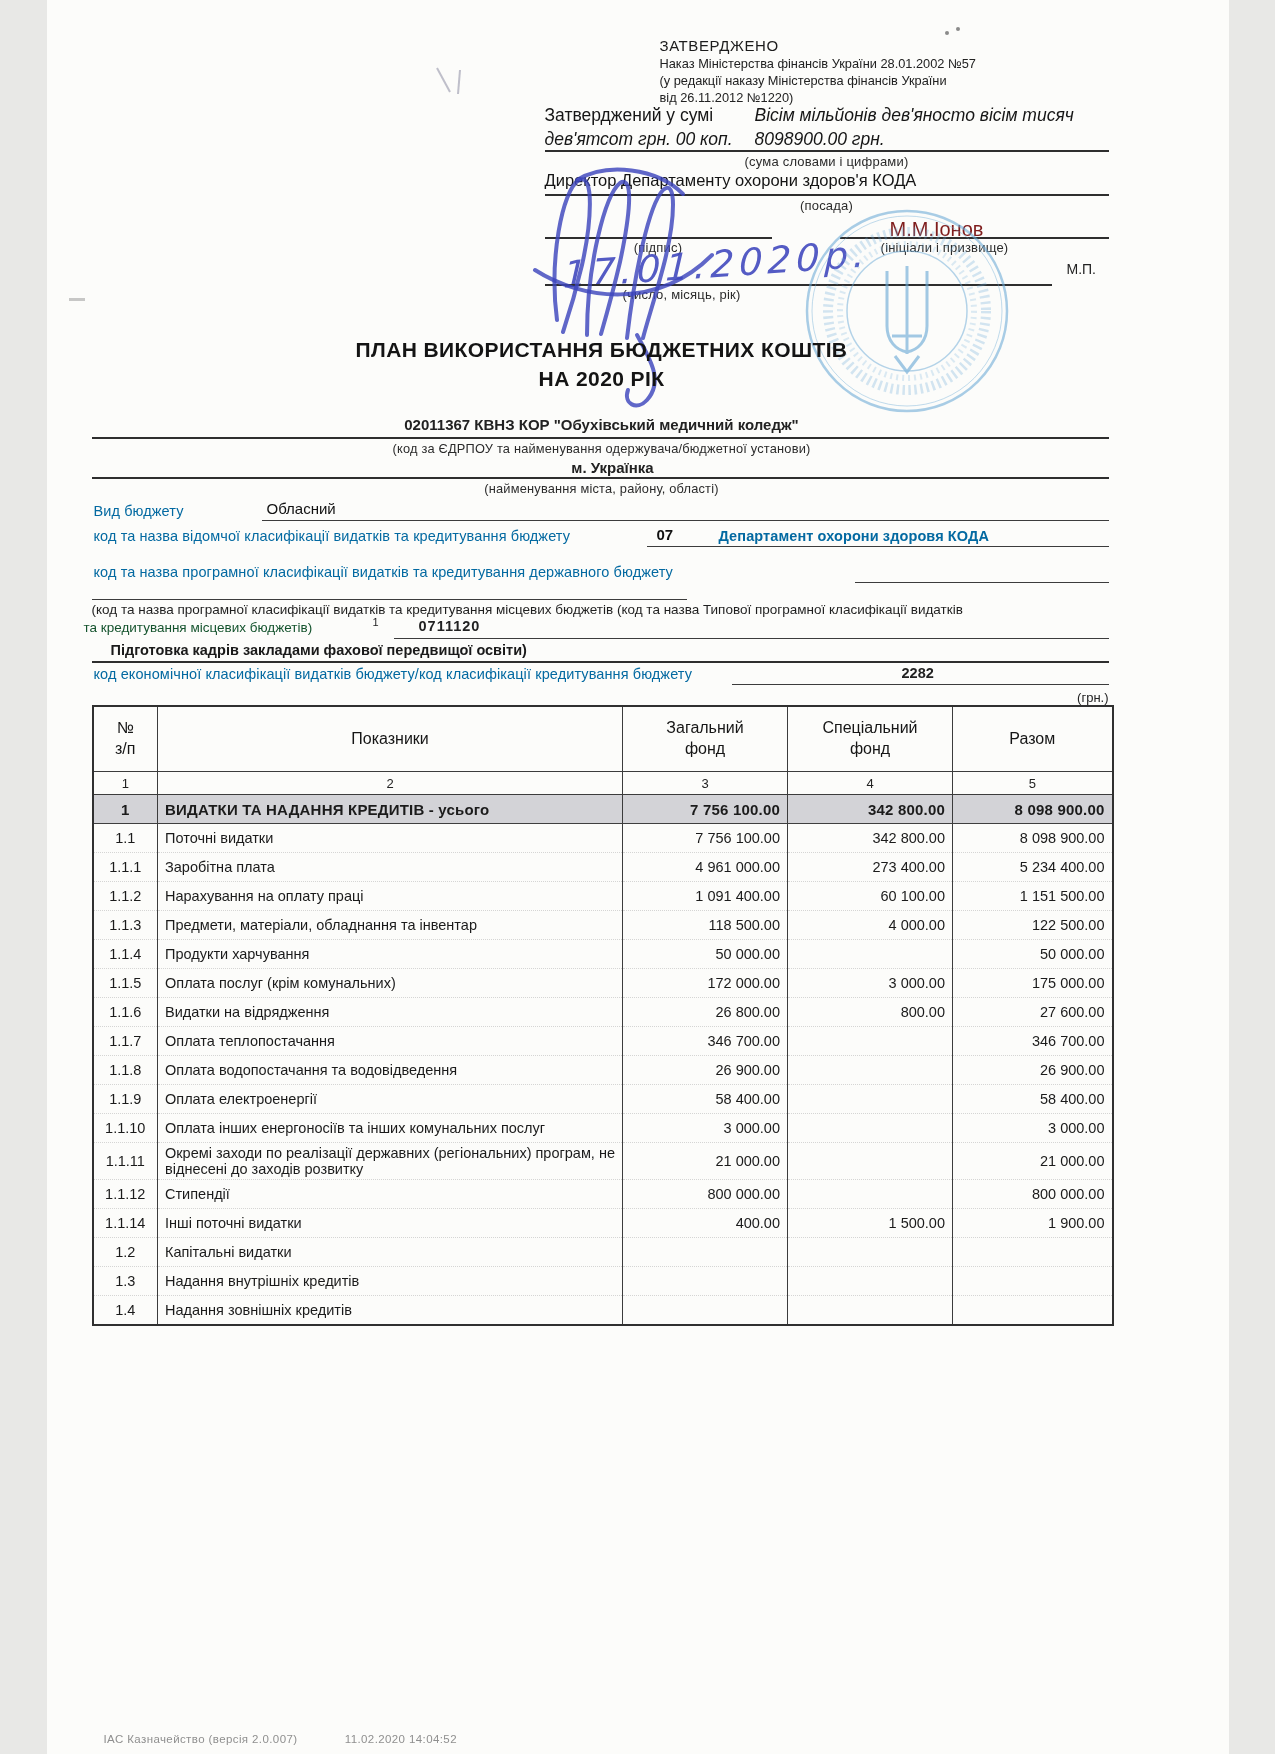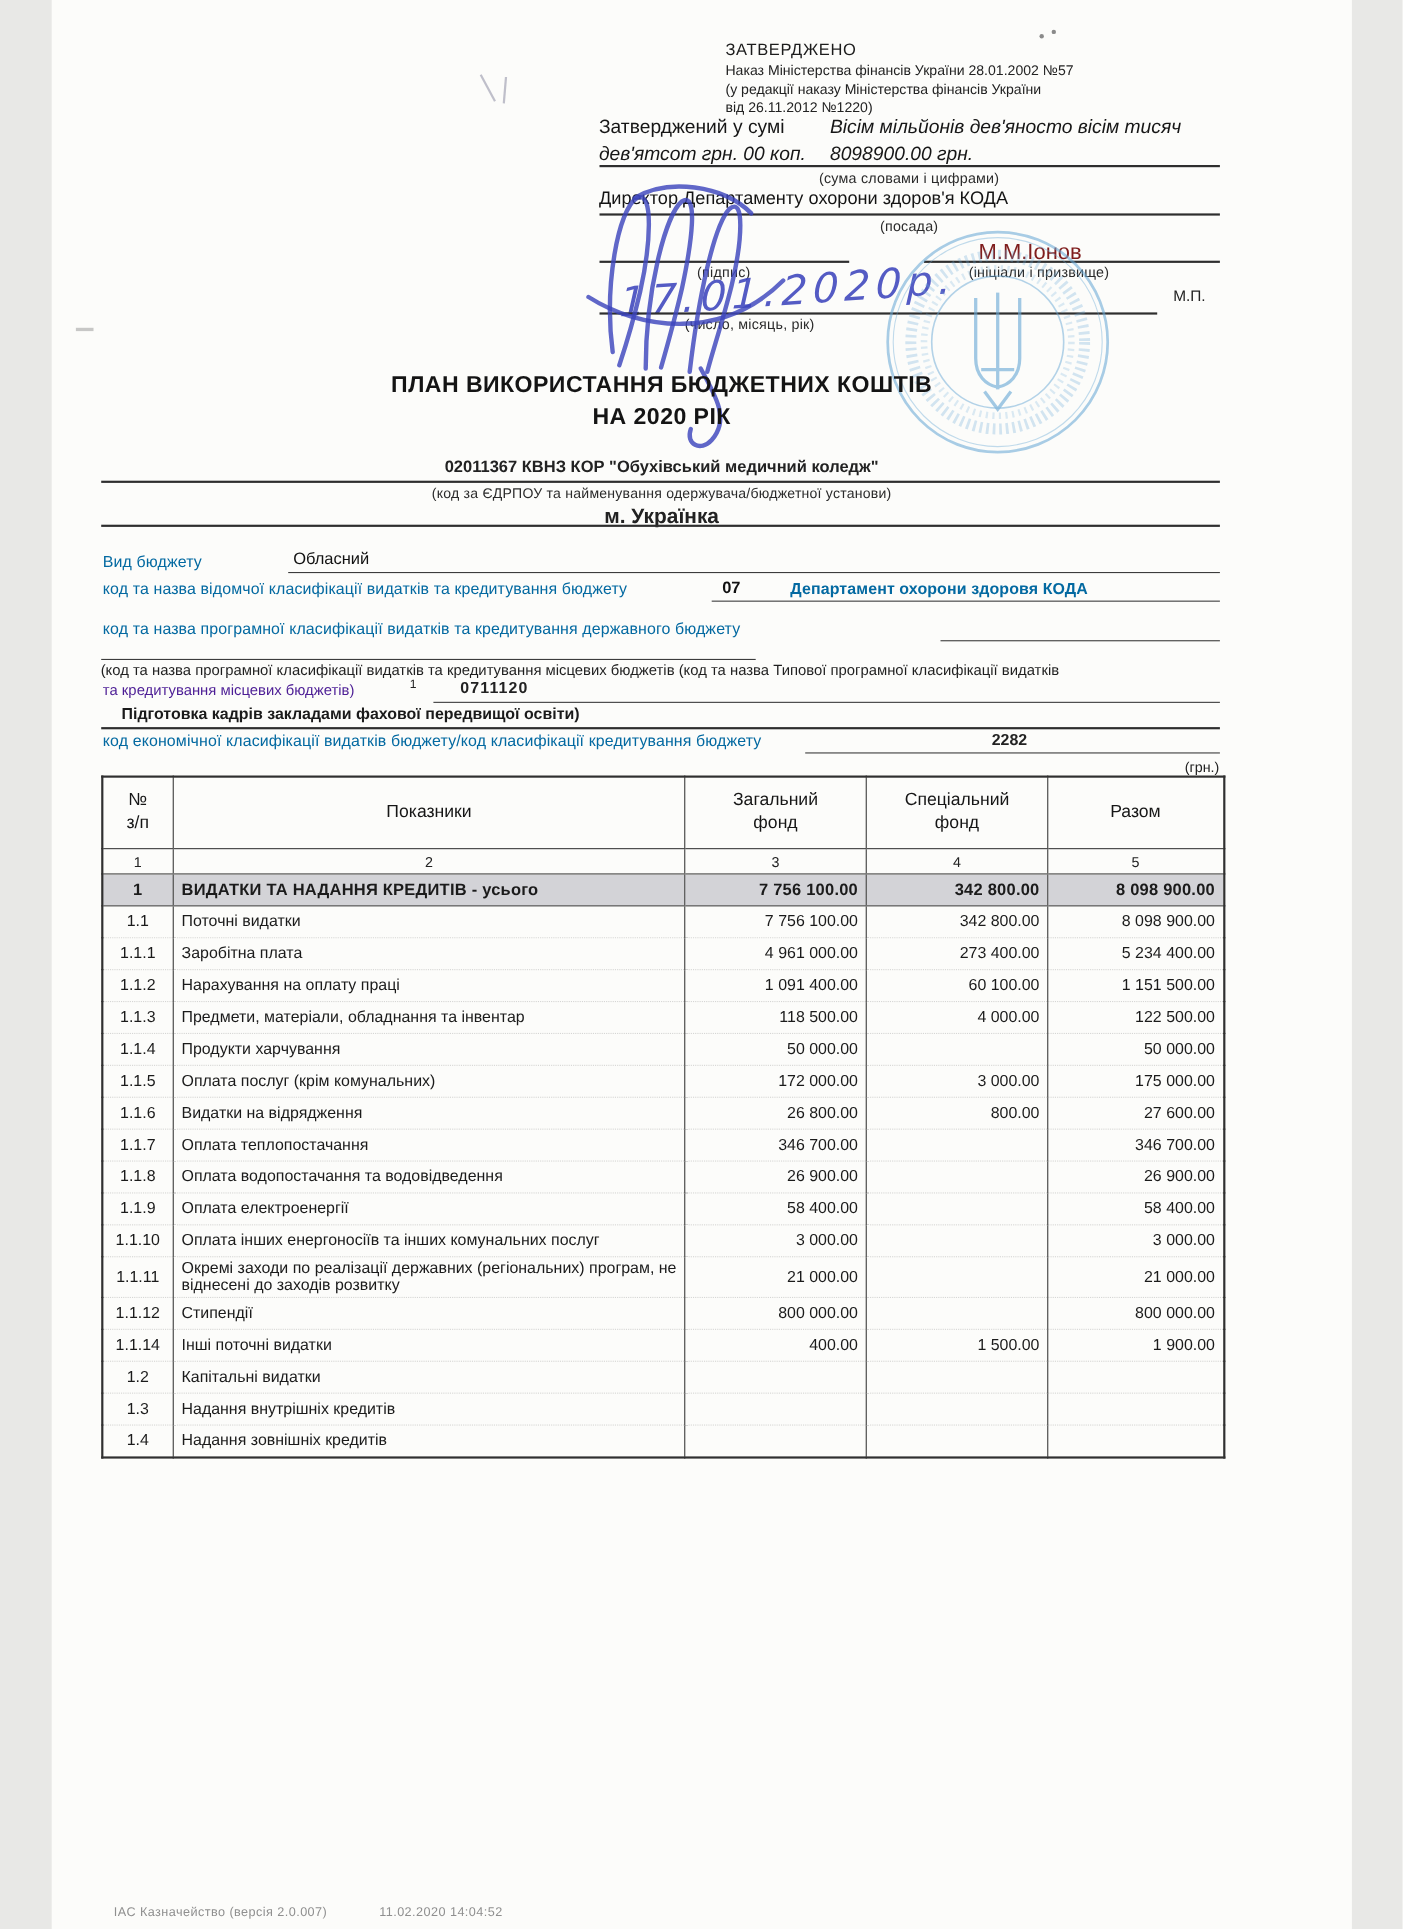--- a/index.html
+++ b/index.html
@@ -144,38 +144,39 @@
       </g>
     </g>
   </svg>
 
   <div class="abs doc-title center" style="left:45px;top:338px;width:1020px;">ПЛАН ВИКОРИСТАННЯ БЮДЖЕТНИХ КОШТІВ</div>
   <div class="abs doc-title center" style="left:45px;top:367px;width:1020px;">НА 2020 РІК</div>
 
   <div class="abs center b" style="left:45px;top:416px;width:1020px;font-size:15px;">02011367 КВНЗ КОР "Обухівський медичний коледж"</div>
   <div class="rule" style="left:45px;top:437px;width:1017px;"></div>
   <div class="abs cap center" style="left:45px;top:441px;width:1020px;font-size:12.8px;">(код за ЄДРПОУ  та  найменування  одержувача/бюджетної установи)</div>
-  <div class="abs center b" style="left:45px;top:459px;width:1020px;font-size:19px;">м. Українка</div>
+  <div class="abs center b" style="left:56px;top:459px;width:1020px;font-size:15px;">м. Українка</div>
   <div class="rule" style="left:45px;top:477px;width:1017px;"></div>
+  <div class="abs cap center" style="left:45px;top:481px;width:1020px;font-size:12.8px;">(найменування  міста,  району,  області)</div>
 
   <div class="abs lbl" style="left:47px;top:503px;">Вид бюджету</div>
   <div class="abs val" style="left:220px;top:500px;">Обласний</div>
   <div class="rule thin" style="left:215px;top:520px;width:847px;"></div>
 
   <div class="abs lbl" style="left:47px;top:528px;">код та назва відомчої класифікації видатків та кредитування бюджету</div>
   <div class="abs val b" style="left:610px;top:526px;">07</div>
   <div class="abs lbl" style="left:672px;top:528px;font-weight:600;">Департамент охорони  здоровя КОДА</div>
   <div class="rule thin" style="left:600px;top:546px;width:462px;"></div>
 
   <div class="abs lbl" style="left:47px;top:564px;">код та назва програмної класифікації видатків та кредитування державного бюджету</div>
   <div class="rule thin" style="left:808px;top:582px;width:254px;"></div>
 
   <div class="rule thin" style="left:45px;top:599px;width:595px;"></div>
   <div class="abs" style="left:45px;top:602px;width:1015px;font-size:13.5px;color:#1f1f1f;">(код та назва програмної класифікації видатків та кредитування місцевих бюджетів (код та назва Типової програмної класифікації видатків</div>
-  <div class="abs" style="left:47px;top:620px;font-size:13.5px;color:#4c1d95;">та кредитування місцевих бюджетів)</div>
+  <div class="abs" style="left:37px;top:620px;font-size:13.5px;color:#14532d;">та кредитування місцевих бюджетів)</div>
   <div class="abs" style="left:326px;top:616px;font-size:11px;">1</div>
   <div class="abs" style="left:372px;top:618px;font-size:14.5px;letter-spacing:1px;font-weight:600;">0711120</div>
   <div class="rule thin" style="left:347px;top:638px;width:715px;"></div>
   <div class="abs" style="left:50px;top:642px;font-size:14.5px;font-weight:600;color:#1a1a1a;margin-left:14px;">Підготовка кадрів закладами фахової передвищої освіти)</div>
   <div class="rule" style="left:45px;top:661px;width:1017px;"></div>
 
   <div class="abs lbl" style="left:47px;top:666px;">код  економічної класифікації видатків  бюджету/код  класифікації кредитування бюджету</div>
   <div class="abs" style="left:855px;top:665px;font-size:14.5px;font-weight:600;">2282</div>
   <div class="rule thin" style="left:685px;top:684px;width:377px;"></div>
   <div class="abs right" style="left:1000px;top:690px;width:62px;font-size:13px;">(грн.)</div>

